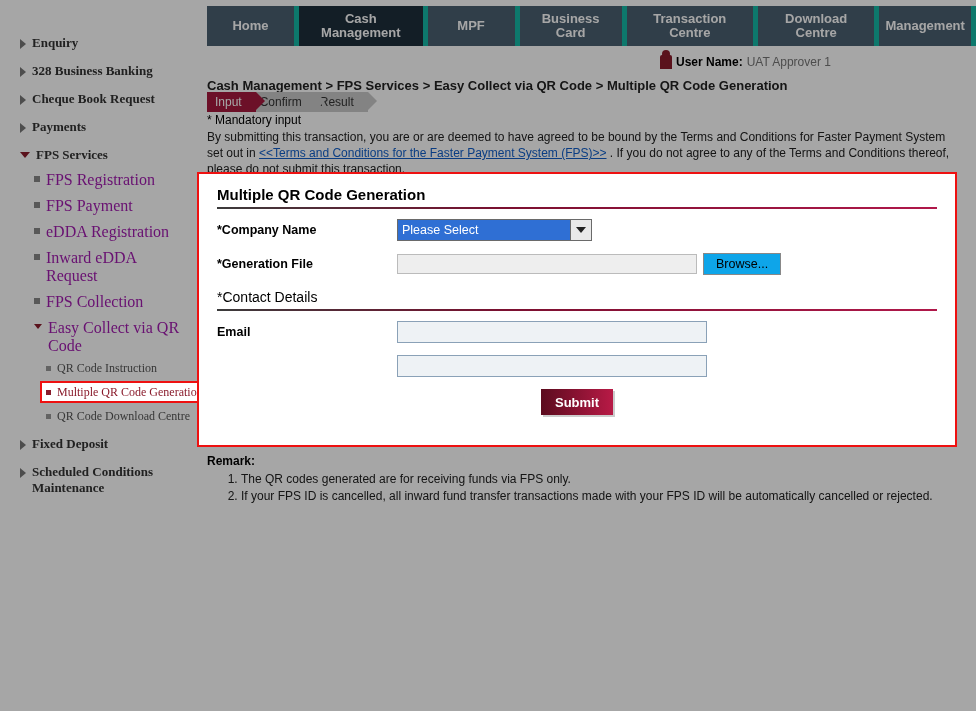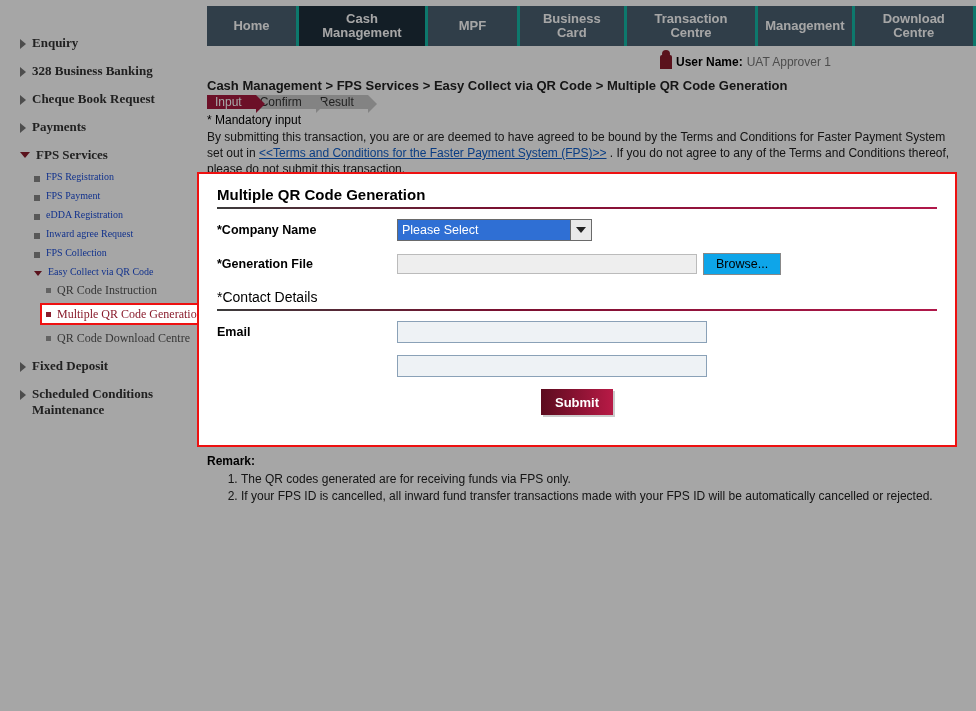--- a/index.html
+++ b/index.html
@@ -1,36 +1,36 @@
 <!DOCTYPE html>
 <html><head>
 <meta charset="utf-8">
 <style>
   * { box-sizing: border-box; margin: 0; padding: 0; }
   body { font-family: Arial, sans-serif; font-size: 12px; background: #fff; position: relative; width: 976px; height: 711px; overflow: hidden; }
   .dim-overlay { position: absolute; inset: 0; background: rgba(0,0,0,0.35); pointer-events: none; z-index: 5; }
 
   
   .topnav { position: absolute; left: 207px; top: 6px; display: flex; height: 40px; }
-  .topnav-item { display: flex; align-items: center; justify-content: center; text-align: center; color: #fff; font-size: 13px; font-weight: bold; background: #4b6071; padding: 0 10px; min-width: 92px; border-right: 3px solid #14b8a6; cursor: pointer; line-height: 1.1; }
+  .topnav-item { display: flex; align-items: center; justify-content: center; text-align: center; color: #fff; font-size: 13px; font-weight: bold; background: #4b6071; padding: 0 10px; min-width: 92px; border-right: 5px solid #14b8a6; cursor: pointer; line-height: 1.1; }
   .topnav-item.active { background: #1e2e3b; }
 
   
   .userline { position: absolute; left: 660px; top: 55px; font-size: 12px; display: flex; align-items: center; gap: 4px; }
   .userline .user-icon { width: 12px; height: 14px; background: #8a1c2c; border-radius: 2px 2px 0 0; position: relative; }
   .userline .user-icon::before { content: ""; position: absolute; top: -5px; left: 2px; width: 8px; height: 8px; border-radius: 50%; background: #8a1c2c; }
   .userline b { font-weight: bold; }
   .userline .uname { color: #777; }
 
   
   .breadcrumb { position: absolute; left: 207px; top: 78px; font-size: 13px; font-weight: bold; color: #222; }
 
   
   .steps { position: absolute; left: 207px; top: 93px; height: 18px; display: flex; align-items: center; }
-  .step { position: relative; display: inline-flex; align-items: center; height: 14px; padding: 0 14px 0 8px; font-size: 12px; color: #333; background: #c9c9c9; margin-right: -4px; }
+  .step { position: relative; display: inline-flex; align-items: center; height: 20px; padding: 0 14px 0 8px; font-size: 12px; color: #333; background: #c9c9c9; margin-right: -4px; }
   .step::after { content: ""; position: absolute; right: -9px; top: 0; border-top: 9px solid transparent; border-bottom: 9px solid transparent; border-left: 9px solid #c9c9c9; z-index: 1; }
   .step.first { background: #a61a3e; color: #fff; z-index: 3; }
   .step.first::after { border-left-color: #a61a3e; }
   .step:nth-child(2){ z-index:2; }
 
   
   .mandatory { position: absolute; left: 207px; top: 113px; }
   .intro { position: absolute; left: 207px; top: 129px; width: 745px; line-height: 1.35; color: #222; }
   .intro a { color: #115fca; text-decoration: underline; }
 
@@ -38,21 +38,21 @@
   .sidebar { position: absolute; left: 20px; top: 35px; width: 170px; }
   .sidebar ul { list-style: none; }
   .side-top > li { margin-bottom: 12px; }
   .side-top > li > .row, .sub1 > li > .row, .sub2 > li > .row { display: flex; align-items: flex-start; gap: 6px; cursor: pointer; font-family: Liberation Serif, serif; }
   .side-top > li > .row .lbl { font-weight: bold; color: #333; font-size: 13px; }
   .arrow-r { width: 0; height: 0; border-top: 5px solid transparent; border-bottom: 5px solid transparent; border-left: 6px solid #777; margin-top: 4px; flex-shrink: 0; }
   .arrow-d { width: 0; height: 0; border-left: 5px solid transparent; border-right: 5px solid transparent; border-top: 6px solid #8a1c2c; margin-top: 5px; flex-shrink: 0; }
   .sub1 { margin-top: 8px; margin-left: 14px; }
   .sub1 > li { margin-bottom: 8px; }
   .sub1 .sq { width: 6px; height: 6px; background: #888; margin-top: 5px; flex-shrink: 0; }
-  .sub1 .lbl { color: #1d4ed8; font-size: 10px; }
+  .sub1 .lbl { color: #a21caf; font-size: 16px; }
   .sub1 .arrow-d2 { width: 0; height: 0; border-left: 4px solid transparent; border-right: 4px solid transparent; border-top: 5px solid #8a1c2c; margin-top: 5px; flex-shrink: 0; }
   .sub2 { margin-top: 6px; margin-left: 12px; }
   .sub2 > li { margin-bottom: 6px; }
   .sub2 .sq2 { width: 5px; height: 5px; background: #999; margin-top: 5px; flex-shrink: 0; }
   .sub2 .lbl { color: #555; font-size: 12px; line-height: 1.2; }
   .sub2 li.sel .sq2 { background: #8a1c2c; }
   .sub2 li.sel .lbl { color: #8a1c2c; }
   .sub2 li.sel { border: 2px solid #e11; padding: 4px; margin-left: -6px; margin-right: -6px; }
 
   
@@ -88,24 +88,24 @@
   <div class="topnav-item active">
       <span>Cash Management</span>
     </div>
   <div class="topnav-item">MPF</div>
   <div class="topnav-item">
       <span>Business Card</span>
     </div>
   <div class="topnav-item">
       <span>Transaction Centre</span>
     </div>
-  <div class="topnav-item">Management</div>
   <div class="topnav-item">
       <span>Download Centre</span>
     </div>
+  <div class="topnav-item">Management</div>
 </div>
 
 <div class="userline">
   <span class="user-icon"></span>
   <b>User Name:</b>
   <span class="uname">UAT Approver 1</span>
 </div>
 
 <div class="breadcrumb">Cash Management &gt; FPS Services &gt; Easy Collect via QR Code &gt; Multiple QR Code Generation</div>
 
@@ -168,21 +168,21 @@
           </li>
         <li>
             <div class="row">
               <span class="sq"></span>
               <span class="lbl">eDDA Registration</span>
             </div>
           </li>
         <li>
             <div class="row">
               <span class="sq"></span>
-              <span class="lbl">Inward agree Request</span>
+              <span class="lbl">Inward eDDA Request</span>
             </div>
           </li>
         <li>
             <div class="row">
               <span class="sq"></span>
               <span class="lbl">FPS Collection</span>
             </div>
           </li>
         <li>
           <div class="row">

